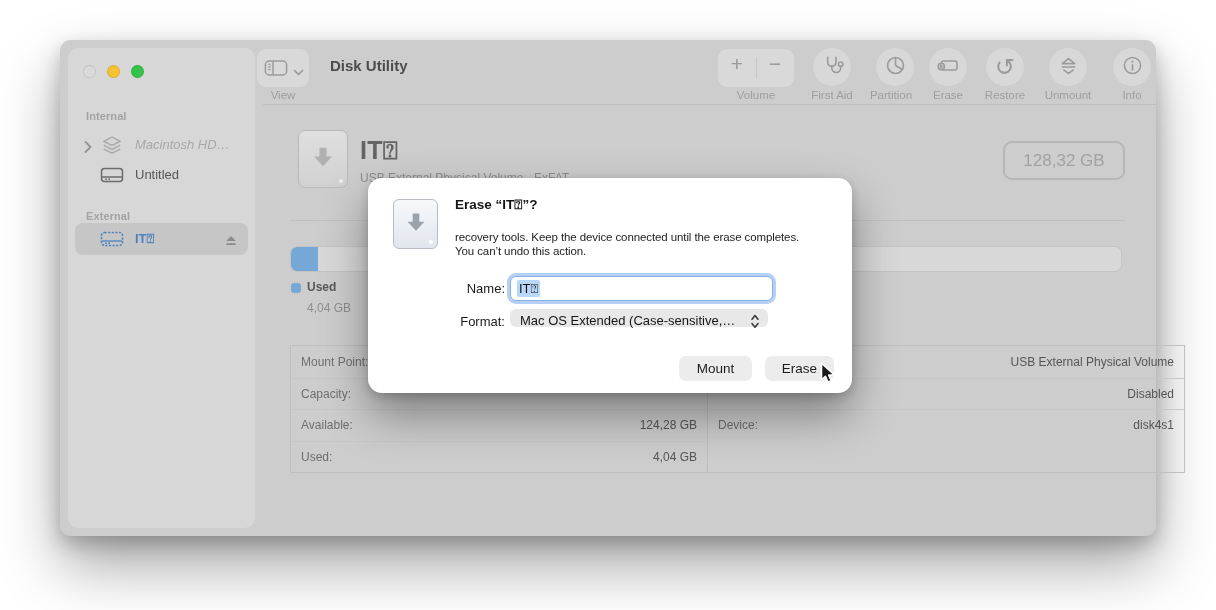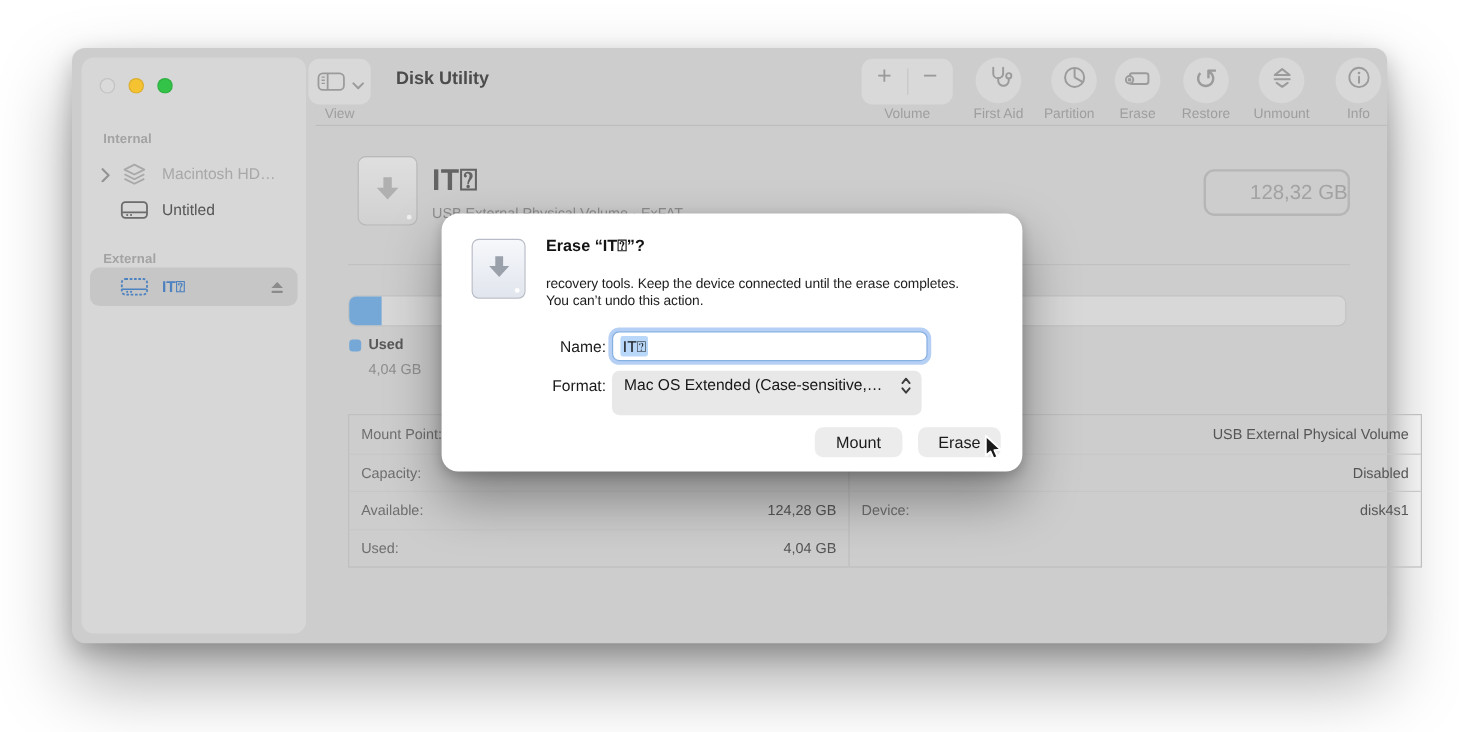--- a/index.html
+++ b/index.html
@@ -37,21 +37,21 @@
   .tb-label { top:49px; font-size:11.5px; color:#9e9e9e; text-align:center; width:84px; }
   .tb-divider { left:203px; top:64px; right:0; height:1px; background:#bdbdbd; }
 
   
   .drive-big { border-radius:7px; border:1px solid #b9b9b9; background:linear-gradient(#dfdfdf,#d1d1d1);
                display:flex; align-items:center; justify-content:center; }
   .drive-big .dot { position:absolute; right:4px; bottom:4px; width:4px; height:4px; border-radius:50%; background:#efefef; }
   .vol-title { left:300px; top:96px; font-size:25px; font-weight:bold; color:#646464; letter-spacing:.3px; }
   .vol-sub { left:300px; top:131px; font-size:12px; color:#8e8e8e; }
   .cap-badge { left:943px; top:101px; width:122px; height:39px; border:2px solid #b6b6b6; border-radius:9px;
-               font-size:17px; color:#a2a2a2; text-align:right; line-height:35px; }
+               font-size:17px; color:#a2a2a2; text-align:center; line-height:35px; }
   .divider2 { left:230px; top:180px; width:835px; height:1px; background:#c1c1c1; }
   .cap-bar { left:230px; top:206px; width:832px; height:26px; background:#d8d8d8;
              border:1px solid #c3c3c3; border-radius:7px; }
   .cap-used { position:absolute; left:0; top:0; width:27px; height:24px; background:#75a8d6; border-radius:6px 0 0 6px; }
   .legend-sq { left:231px; top:243px; width:10px; height:10px; border-radius:3px; background:#75a8d6; }
   .legend-used { left:247px; top:240px; font-size:12px; font-weight:bold; color:#585858; }
   .legend-val { left:247px; top:261px; font-size:12px; color:#8e8e8e; }
 
   
   .info-table { left:230px; top:305px; width:895px; height:128px; border:1px solid #bfbfbf; }
@@ -70,21 +70,21 @@
   .dlg-icon { left:25px; top:21px; width:45px; height:50px; border-radius:6px; border:1px solid #b8bcc6;
               background:linear-gradient(#f6f8fb,#e1e5ed); display:flex; align-items:center; justify-content:center; }
   .dlg-icon .dot { position:absolute; right:4px; bottom:4px; width:4px; height:4px; border-radius:50%; background:#ffffff; }
   .dlg-title { left:87px; top:19px; font-size:13.5px; font-weight:bold; color:#141414; }
   .dlg-body { left:87px; font-size:11.5px; color:#1d1d1d; white-space:nowrap; letter-spacing:-.1px; }
   .fld-label { width:107px; left:30px; text-align:right; font-size:13px; color:#1a1a1a; }
   .name-field { left:142px; top:98px; width:263px; height:25px; background:#ffffff; border-radius:6px;
                 border:1px solid #86b0e2; box-shadow:0 0 0 3px rgba(120,170,235,.55); line-height:23px; }
   .name-text { position:absolute; left:6px; top:3px; font-size:13px; color:#101010;
                background:#b9d7f8; border-radius:2px; padding:0 2px; line-height:17px; }
-  .popup { left:142px; top:131px; width:258px; height:37px; background:#e8e8e8; border-radius:6px; }
+  .popup { left:142px; top:131px; width:258px; height:18px; background:#e8e8e8; border-radius:6px; }
   .popup .txt { position:absolute; left:10px; top:4px; font-size:13px; color:#161616; }
   .popup .chev { position:absolute; right:8px; top:4px; }
   .btn { height:25px; border-radius:7px; background:#ececec; font-size:13.5px; color:#1c1c1e;
          text-align:center; line-height:25px; }
   .btn-cancel { left:311px; top:178px; width:73px; }
   .btn-erase  { left:397px; top:178px; width:69px; }
 
   .cursor { left:756px; top:320px; z-index:60; }
 </style>
 </head>
@@ -92,21 +92,21 @@
 
 <div class="a window">
 
   <div class="a sidebar">
     <div class="a tl tl-close"></div>
     <div class="a tl tl-min"></div>
     <div class="a tl tl-max"></div>
 
     <div class="a side-header" style="left:18px;top:62px;">Internal</div>
 
-    <div class="a side-row row-mac" style="top:82px;">
+    <div class="a side-row row-mac" style="top:82px;font-style:italic;">
       <span class="a" style="left:9px;top:9px;">
         <svg width="8" height="12" viewBox="0 0 8 12">
             <path d="M1.5 1l5 5-5 5" fill="none" stroke="#949494" stroke-width="1.8" stroke-linecap="round" stroke-linejoin="round"></path>
           </svg>
       </span>
       <span class="a" style="left:25px;top:4px;color:#a8a8a8;">
         <svg width="24" height="22" viewBox="0 0 24 24">
             <g fill="none" stroke="currentColor" stroke-width="1.6" stroke-linejoin="round">
               <path d="M12 3.5L21 8l-9 4.5L3 8z"></path>
               <path d="M3 12.2l9 4.5 9-4.5"></path>

